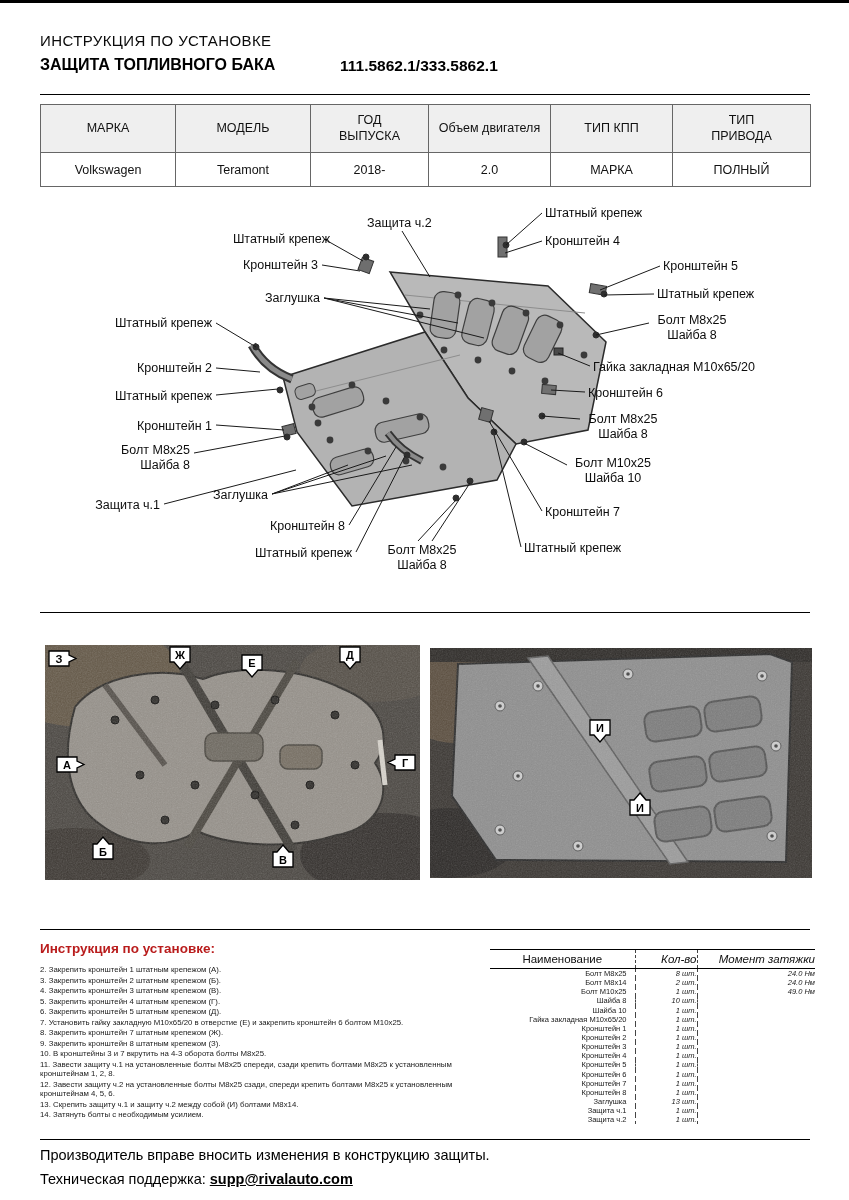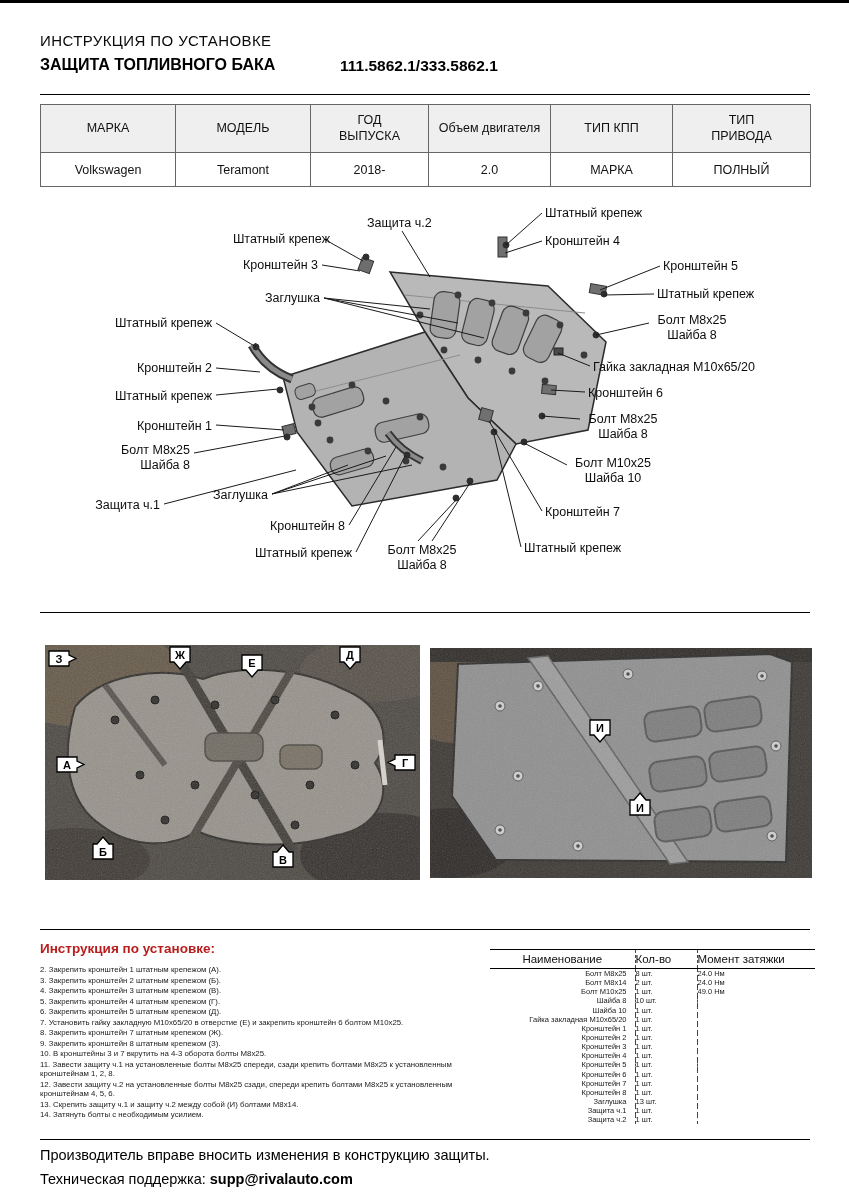--- a/index.html
+++ b/index.html
@@ -33,26 +33,26 @@
   .bottom-right { position:absolute; left:490px; top:941px; width:325px; }
   .sec-title { font-size:13.5px; font-weight:bold; color:#b91c1c; }
   .bottom-right .sec-title { padding-left:14px; }
   .steps { margin-top:9px; font-size:7.8px; line-height:1.22; color:#1a1a1a; }
   .step { margin-bottom:1px; }
 
   table.parts { width:100%; border-collapse:collapse; margin-top:8px; table-layout:fixed; }
   .parts thead th { font-size:11.5px; font-weight:normal; border-top:1.3px solid #000; border-bottom:1.3px solid #000; padding:3px 0; text-align:center; }
   .parts tbody td { font-size:7.5px; line-height:1.22; padding:0; color:#1a1a1a; }
   .parts .c-name { text-align:right; padding-right:8px; }
-  .parts .c-qty, .parts .c-tq { border-left:1px dashed #444; text-align:left; }
+  .parts .c-qty, .parts .c-tq { border-left:1px dashed #444; text-align:right;font-style:italic; }
   .parts thead .c-qty, .parts thead .c-tq { border-left:1px dashed #444; }
 
   .f1 { position:absolute; left:40px; top:1147px; font-size:14.5px; color:#000; }
   .f2 { position:absolute; left:40px; top:1171px; font-size:14.5px; color:#000; }
-  .f2 .mail { font-weight:bold; }
+  .f2 .mail { font-weight:bold;text-decoration:underline; }
 </style>
 </head>
 <body>
 
 <div class="page">
   <div class="topbar"></div>
 
   <div class="title1">ИНСТРУКЦИЯ ПО УСТАНОВКЕ</div>
   <div class="title2">ЗАЩИТА ТОПЛИВНОГО БАКА</div>
   <div class="pn">111.5862.1/333.5862.1</div>

